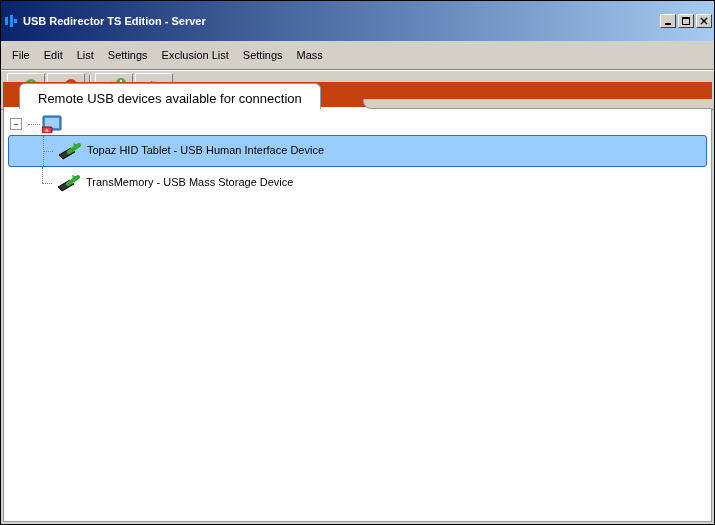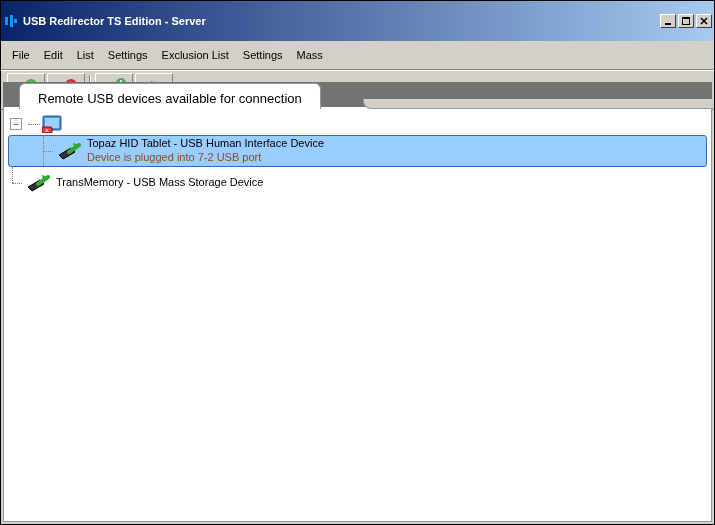--- a/index.html
+++ b/index.html
@@ -90,21 +90,21 @@
   
   .client {
     position: absolute;
     top: 82px; left: 3px; right: 3px; bottom: 3px;
     background: #d4d0c8;
   }
   
   .tab-strip {
     height: 26px;
     position: relative;
-    background: #737373;
+    background: #c2410c;
   }
   .tab {
     position: absolute;
     left: 16px;
     bottom: -1px;
     height: 26px;
     background: #fff;
     border: 1px solid #919b9c;
     border-bottom: none;
     border-radius: 6px 6px 0 0;
@@ -160,20 +160,21 @@
     border-top: 1px dotted #808080;
     margin-right: 2px;
   }
   .session-icon {
     width: 20px; height: 18px;
     margin-right: 6px;
     position: relative;
   }
   .device-row {
     height: 32px;
+    padding-left: 30px;
   }
   .device-row.selected {
     background: #99ccff;
     border: 1px solid #316ac5;
     border-radius: 3px;
     margin: 0 4px 0 4px;
     padding-left: 26px;
   }
   .dev-branch {
     width: 20px;
@@ -192,21 +193,21 @@
     position: absolute;
     left: 8px; top: 50%; width: 10px;
     border-top: 1px dotted #808080;
   }
   .dev-branch.last::before { bottom: 50%; }
   .dev-icon {
     width: 26px; height: 24px;
     margin-right: 6px;
     flex-shrink:0;
   }
-  .dev-text { display: flex; flex-direction: column; line-height: 1.25; }
+  .dev-text { display: flex; flex-direction: row; line-height: 1.25; }
   .dev-name { color: #000; }
   .dev-sub { color: #8b4a2e; }
 </style>
 </head>
 <body>
 
 <div class="titlebar">
   <span class="app-icon">
     <svg width="14" height="14" viewBox="0 0 14 14">
       <rect x="1" y="3" width="3" height="8" fill="#1e90ff"></rect>
@@ -308,21 +309,20 @@
         <div class="dev-branch"></div>
         <span class="dev-icon">
           <svg width="26" height="24" viewBox="0 0 26 24">
             <path d="M4 16 L16 9 L20 13 L8 20 Z" fill="#333" stroke="#000"></path>
             <path d="M14 13 L24 6" stroke="#3a3" stroke-width="4" stroke-linecap="round"></path>
             <path d="M18 4 L24 6 L20 12" fill="#3a3"></path>
           </svg>
         </span>
         <div class="dev-text">
           <span class="dev-name">Topaz HID Tablet - USB Human Interface Device</span>
-          <span class="dev-sub">Device is plugged into 7-2 USB port</span>
         </div>
       </div>
 
       <div class="tree-row device-row">
         <div class="dev-branch last"></div>
         <span class="dev-icon">
           <svg width="26" height="24" viewBox="0 0 26 24">
             <path d="M4 16 L16 9 L20 13 L8 20 Z" fill="#333" stroke="#000"></path>
             <path d="M14 13 L24 6" stroke="#3a3" stroke-width="4" stroke-linecap="round"></path>
             <path d="M18 4 L24 6 L20 12" fill="#3a3"></path>

